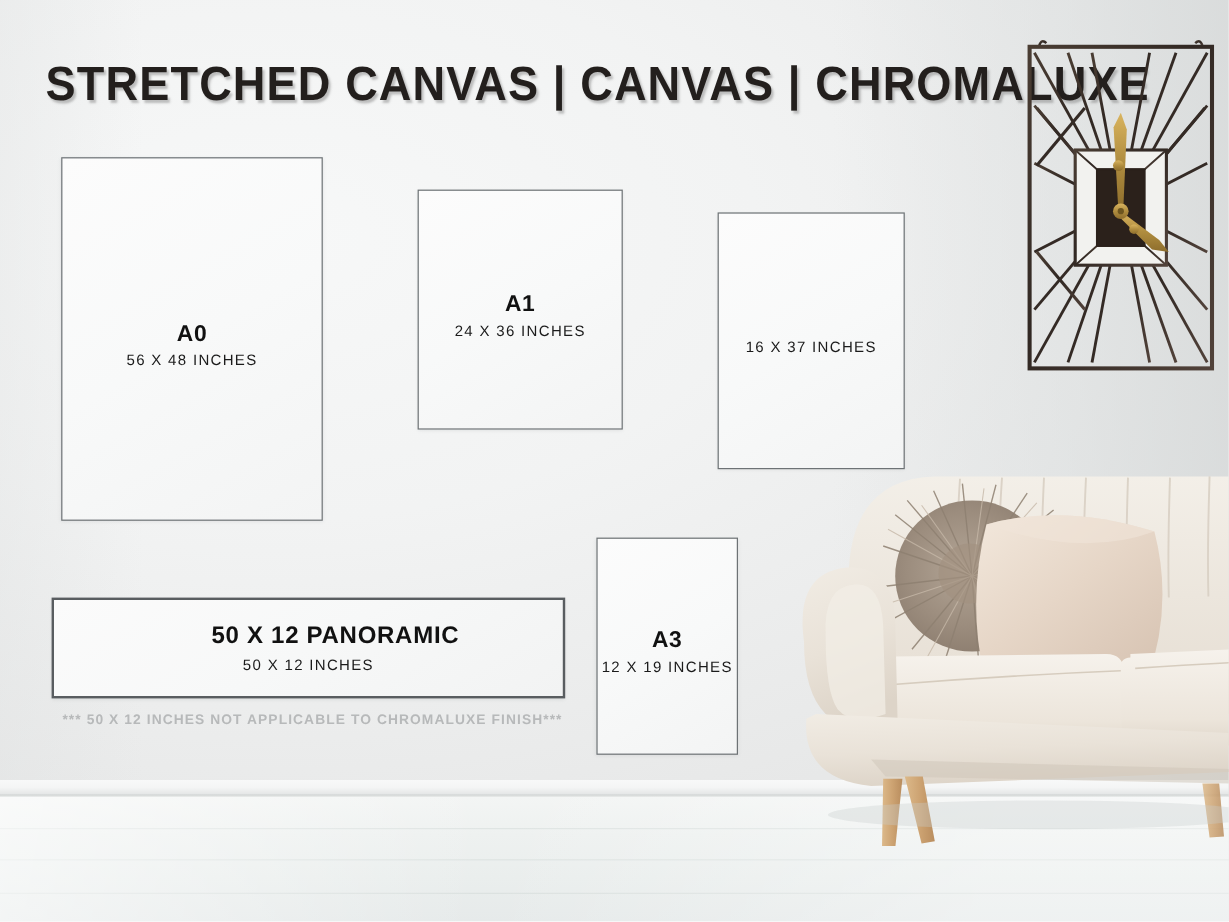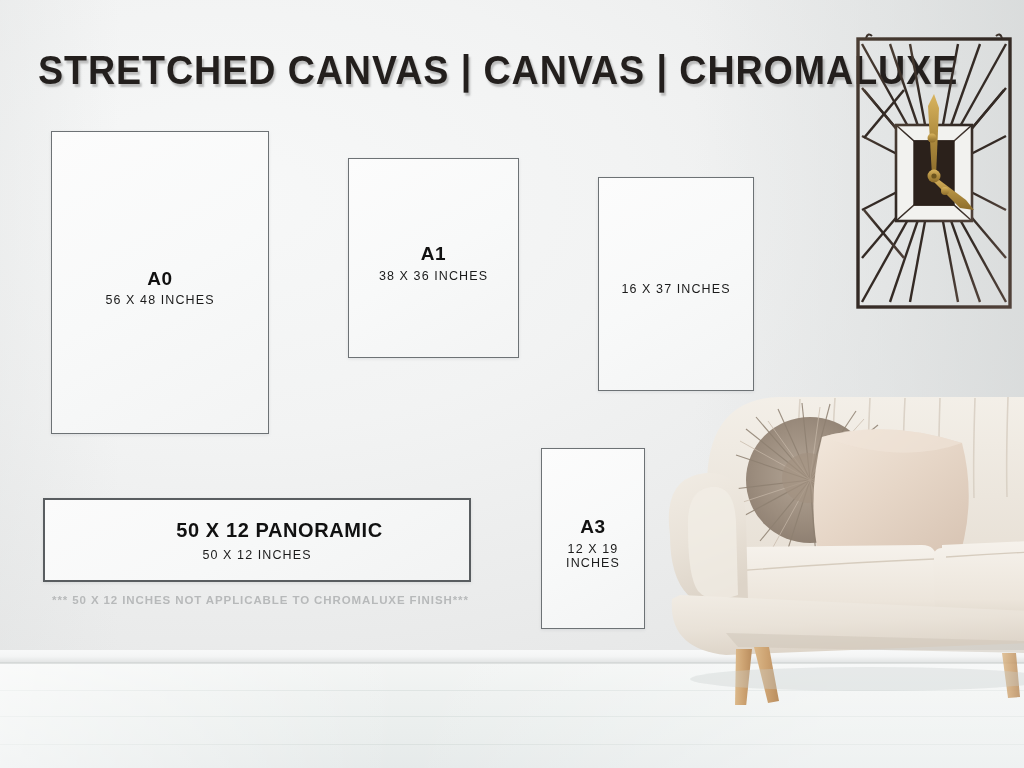--- a/index.html
+++ b/index.html
@@ -81,21 +81,21 @@
     font-weight:bold;font-size:19px;color:#111111;letter-spacing:.5px;
     line-height:1.1;margin-bottom:5px;
   }
   .frame-size{
     font-size:12.5px;color:#1b1b1b;letter-spacing:1.1px;line-height:1.1;
   }
 
   #frame-a0{left:51px;top:131px;width:218px;height:303px;}
   #frame-a1{left:348px;top:158px;width:171px;height:200px;}
   #frame-a2{left:598px;top:177px;width:156px;height:214px;}
-  #frame-a3{left:541px;top:448px;width:104px;height:181px;}
+  #frame-a3{left:497px;top:448px;width:118px;height:181px;}
 
   #frame-a0 .frame-inner{top:52%;}
   #frame-a1 .frame-inner{top:53%;}
   #frame-a2 .frame-inner{top:53%;}
   #frame-a3 .frame-inner{top:53%;}
 
   
   #frame-pano{
     position:absolute;left:43px;top:498px;width:428px;height:84px;
     border:2px solid #595d60;
@@ -321,21 +321,21 @@
   <div class="frame" id="frame-a0">
     <div class="frame-inner">
       <div class="frame-code">A0</div>
       <div class="frame-size">56 X 48 INCHES</div>
     </div>
   </div>
 
   <div class="frame" id="frame-a1">
     <div class="frame-inner">
       <div class="frame-code">A1</div>
-      <div class="frame-size">38 X 36 INCHES</div>
+      <div class="frame-size">24 X 36 INCHES</div>
     </div>
   </div>
 
   <div class="frame" id="frame-a2">
     <div class="frame-inner">
       <div class="frame-size">16 X 37 INCHES</div>
     </div>
   </div>
 
   <div class="frame" id="frame-a3">

